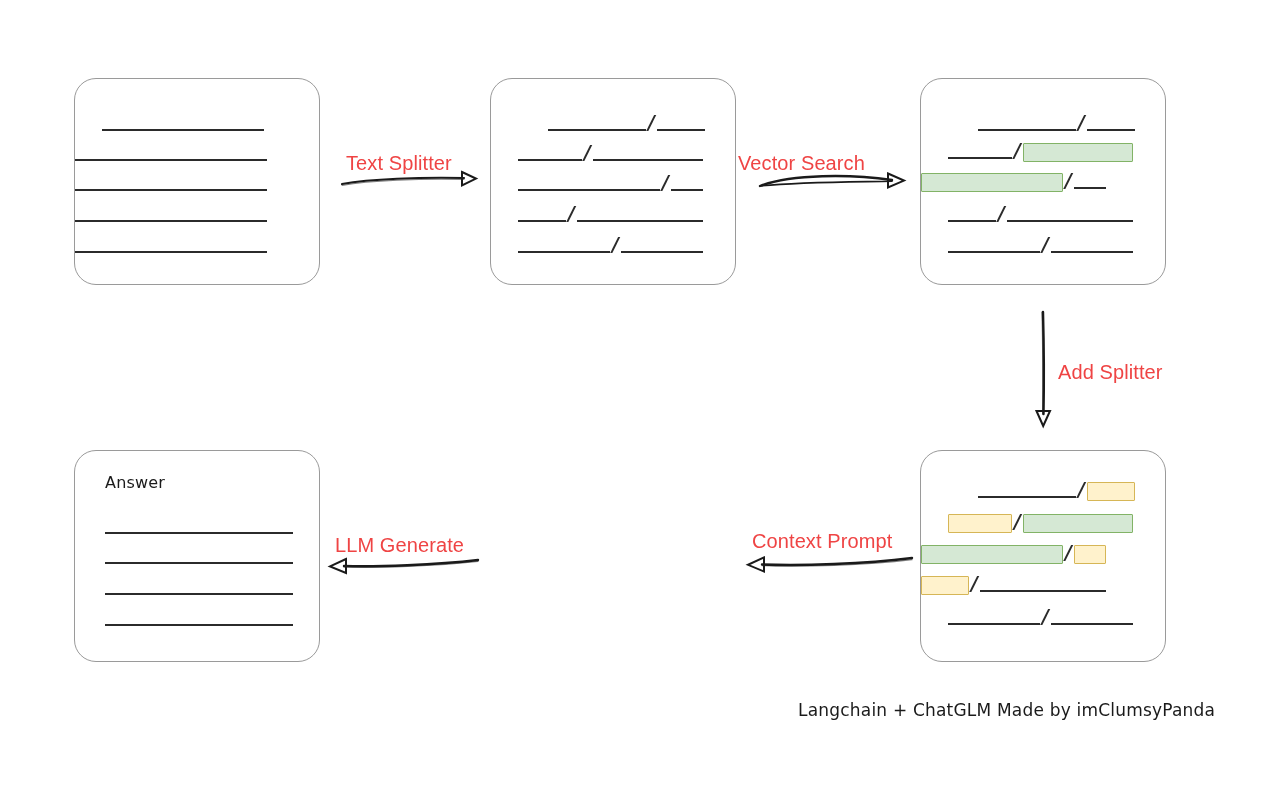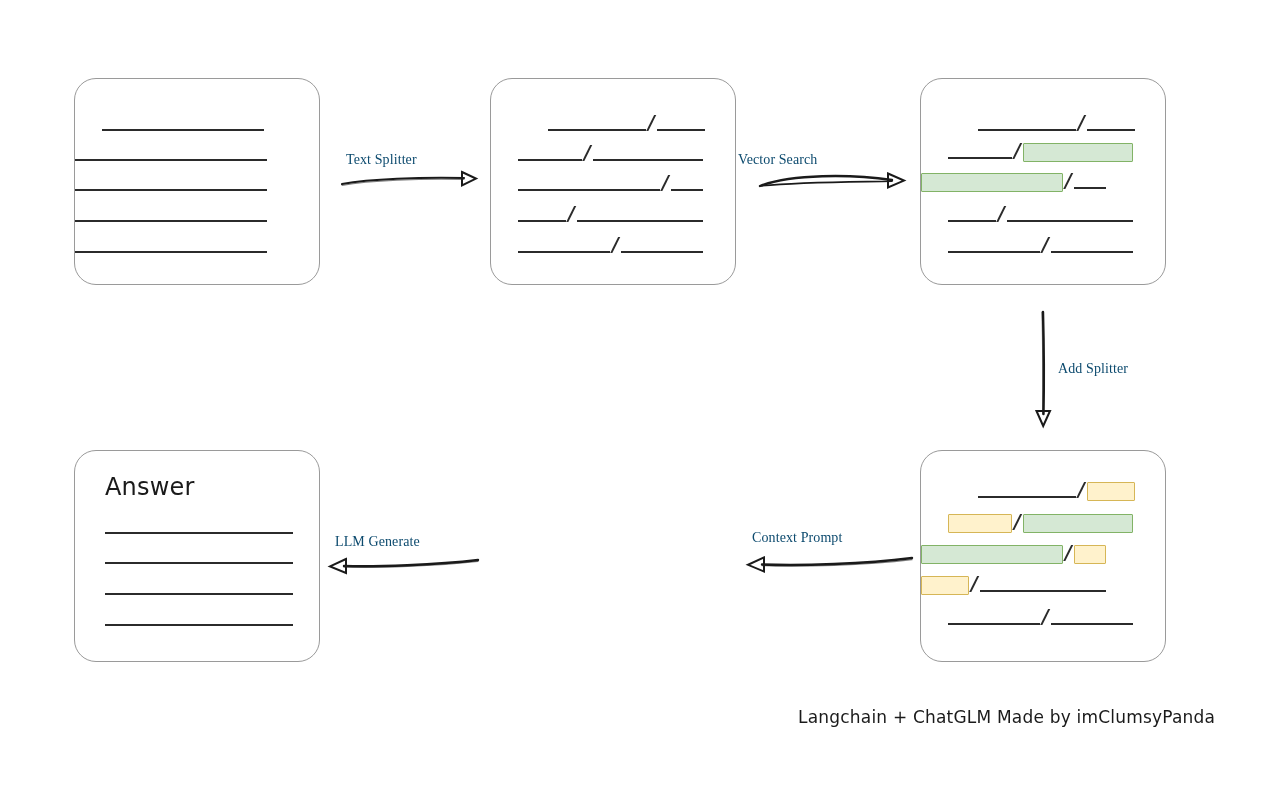--- a/index.html
+++ b/index.html
@@ -81,41 +81,40 @@
     line-height: 1;
     padding: 0 2px;
     transform: translateY(-2px);
   }
   .gap { flex: 0 0 auto; }
 
   
   .box-label {
     position: absolute;
     font-family: "DejaVu Sans", "Liberation Sans", sans-serif;
-    font-size: 24px;
+    font-size: 16px;
     color: #1a1a1a;
     letter-spacing: .2px;
     white-space: nowrap;
   }
   .edge-label {
     position: absolute;
-    font-family: Liberation Serif, serif;
-    font-size: 14px;
-    color: #0c4a6e;
+    font-family: Liberation Sans, sans-serif;
+    font-size: 20px;
+    color: #ef4444;
     white-space: nowrap;
     letter-spacing: .1px;
   }
   .footer-note {
     position: absolute;
     font-family: "DejaVu Sans", "Liberation Sans", sans-serif;
     font-size: 17px;
     color: #1a1a1a;
     white-space: nowrap;
     letter-spacing: .2px;
-    margin-top: 7px;
   }
   svg.arrow {
     position: absolute;
     overflow: visible;
   }
 </style>
 </head>
 <body>
 
 <div class="canvas">

